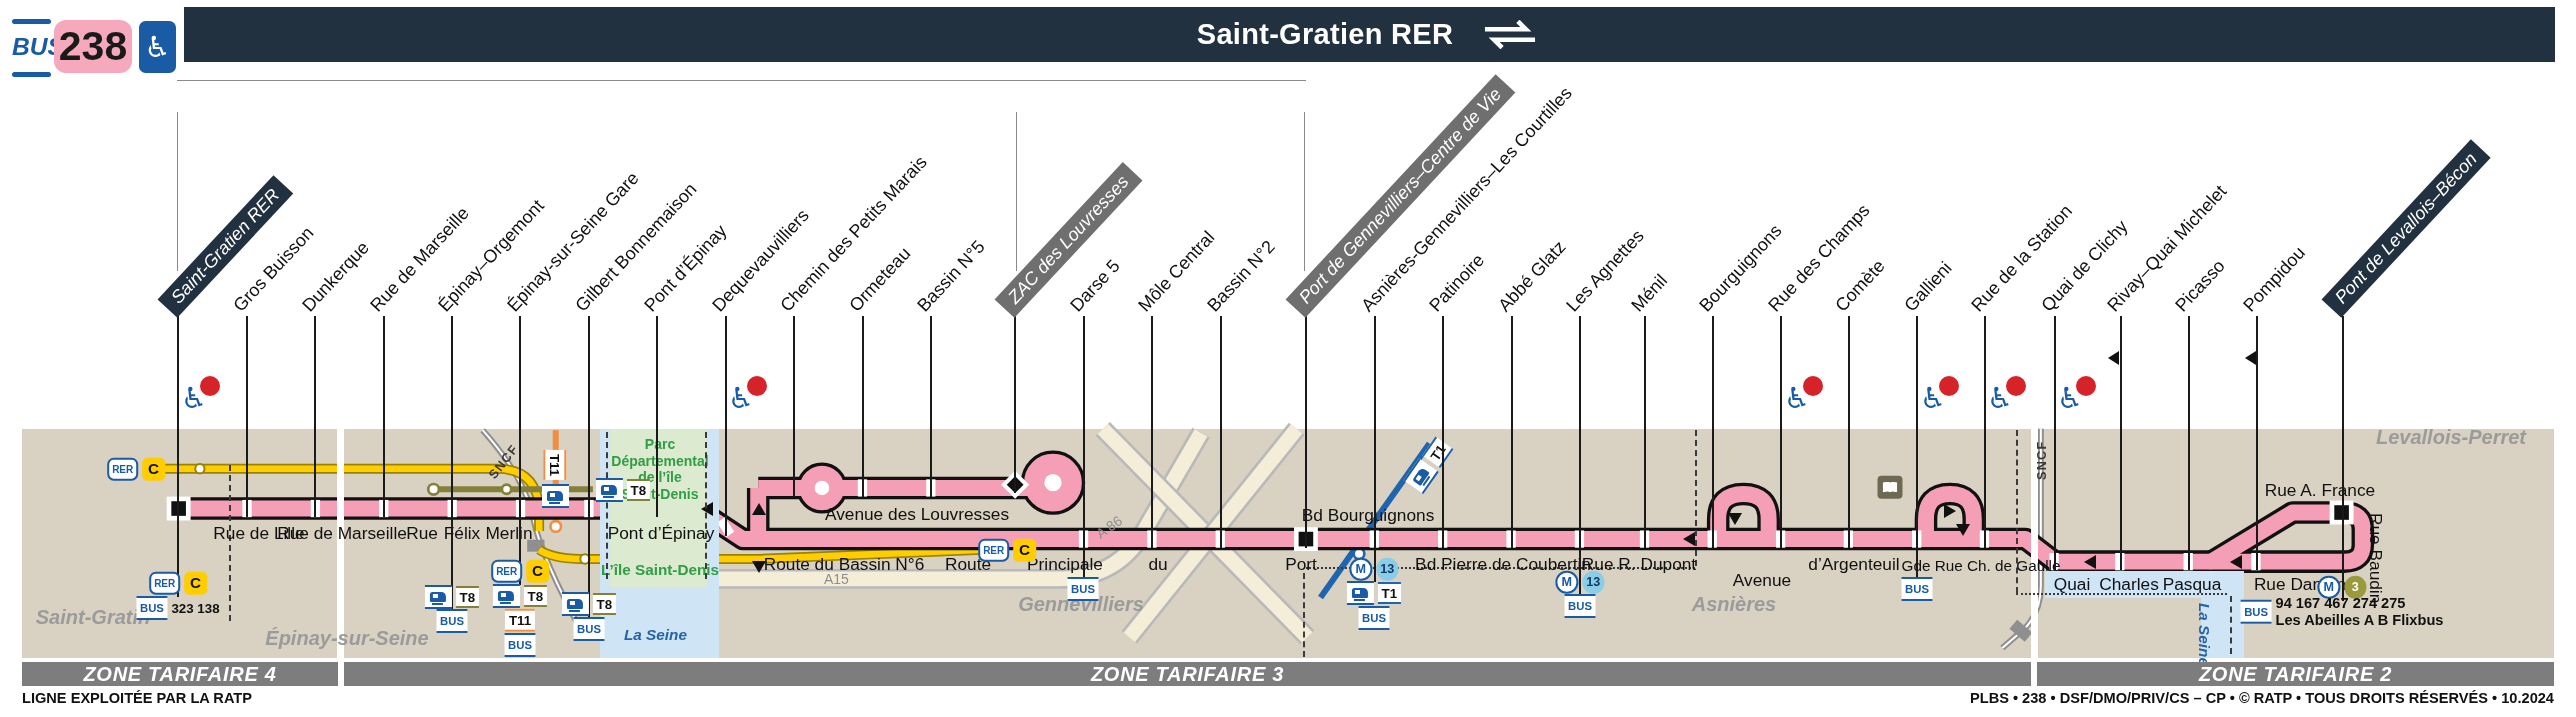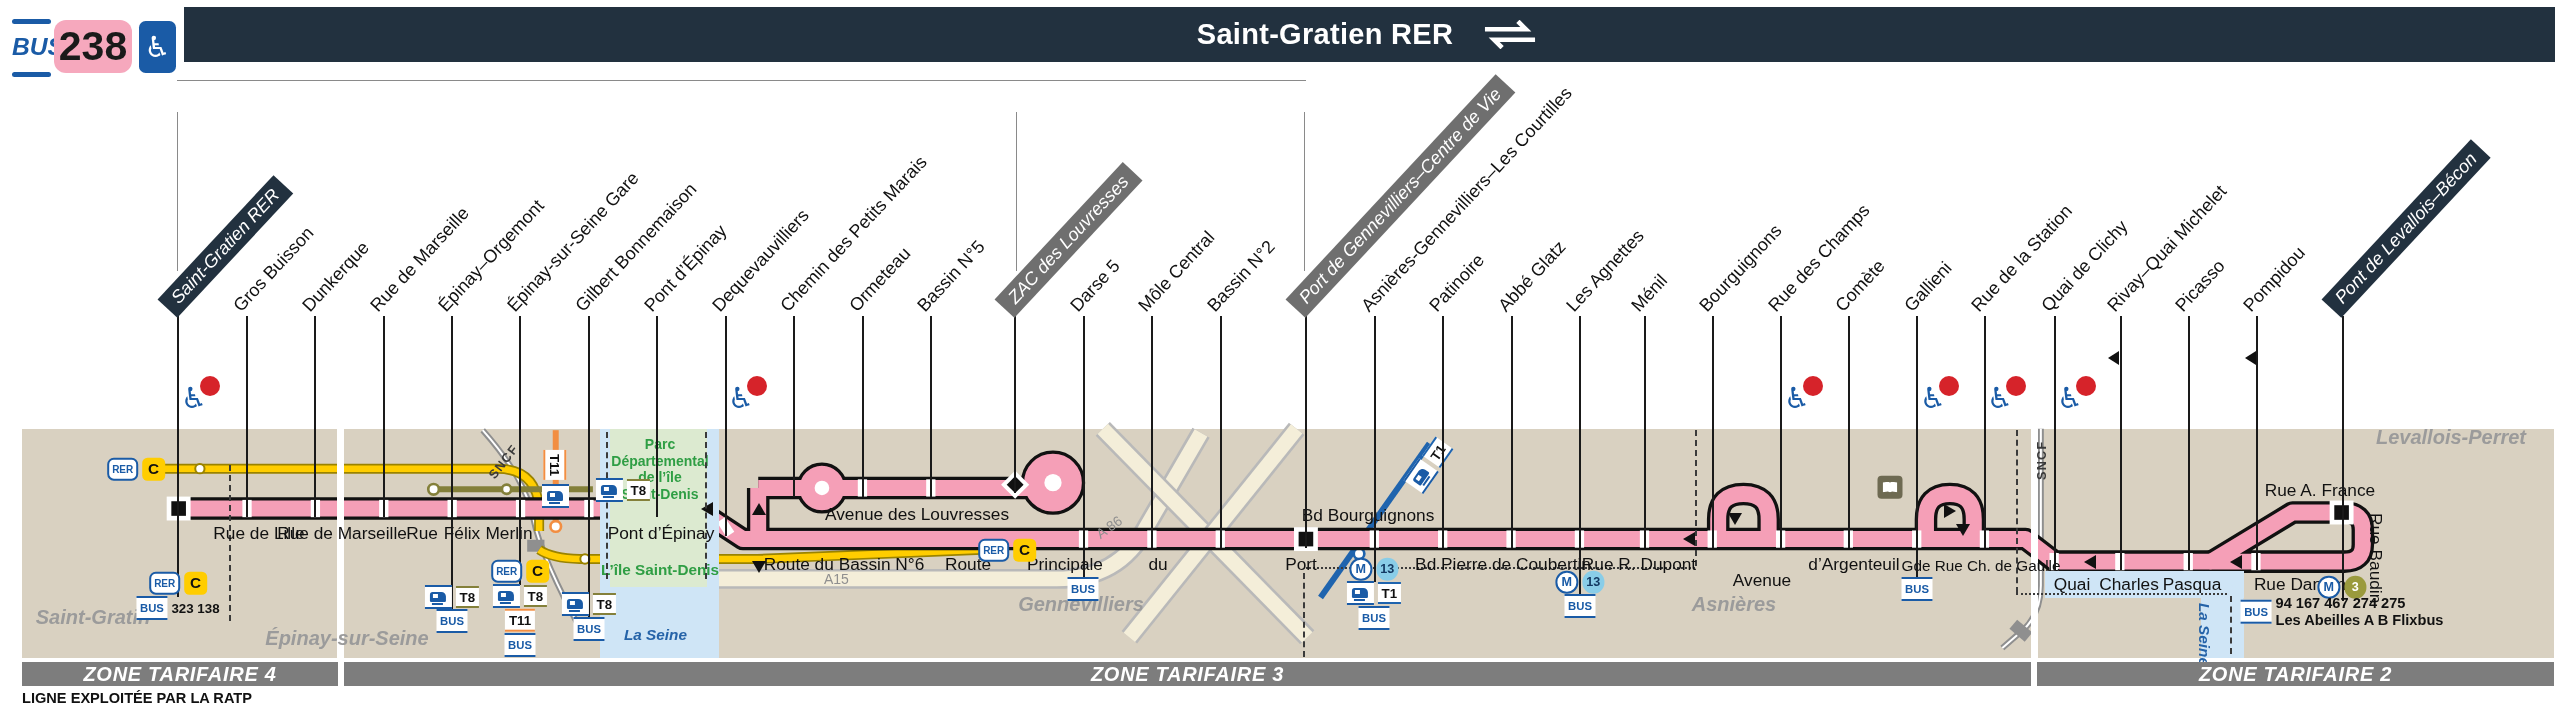--- a/index.html
+++ b/index.html
@@ -471,14 +471,15 @@
         </div>
       </div>
     </div>
   <div id="layer-zones">
       <div class="zone" style="left: 22px; width: 316px;">ZONE TARIFAIRE 4</div>
       <div class="zone" style="left: 344px; width: 1687px;">ZONE TARIFAIRE 3</div>
       <div class="zone" style="left: 2037px; width: 517px;">ZONE TARIFAIRE 2</div>
     </div>
 
   <div class="foot" style="left:22px">LIGNE EXPLOITÉE PAR LA RATP</div>
+  <div class="foot" style="right:22px;text-align:right">PLBS • 238 • DSF/DMO/PRIV/CS – CP • © RATP • TOUS DROITS RÉSERVÉS • 10.2024</div>
 </div>
 
 
 </body></html>

